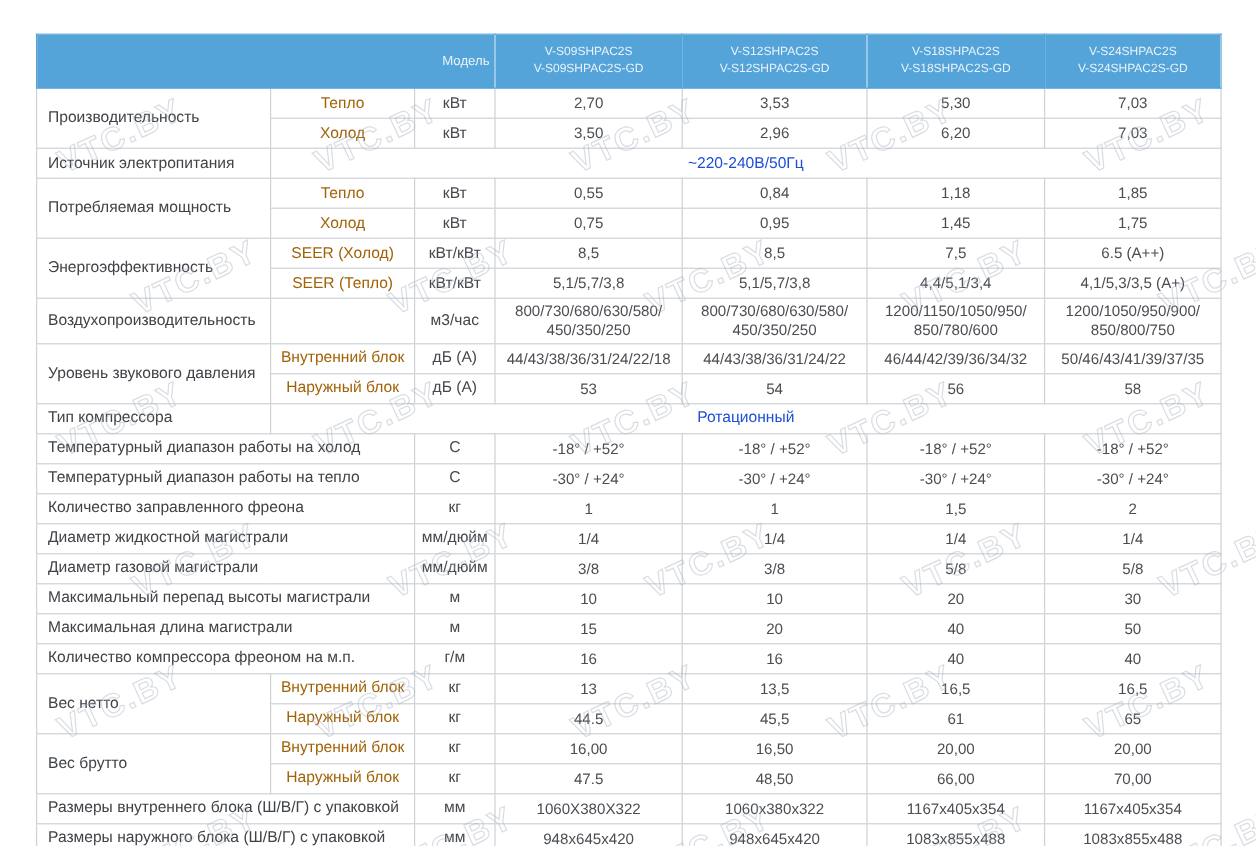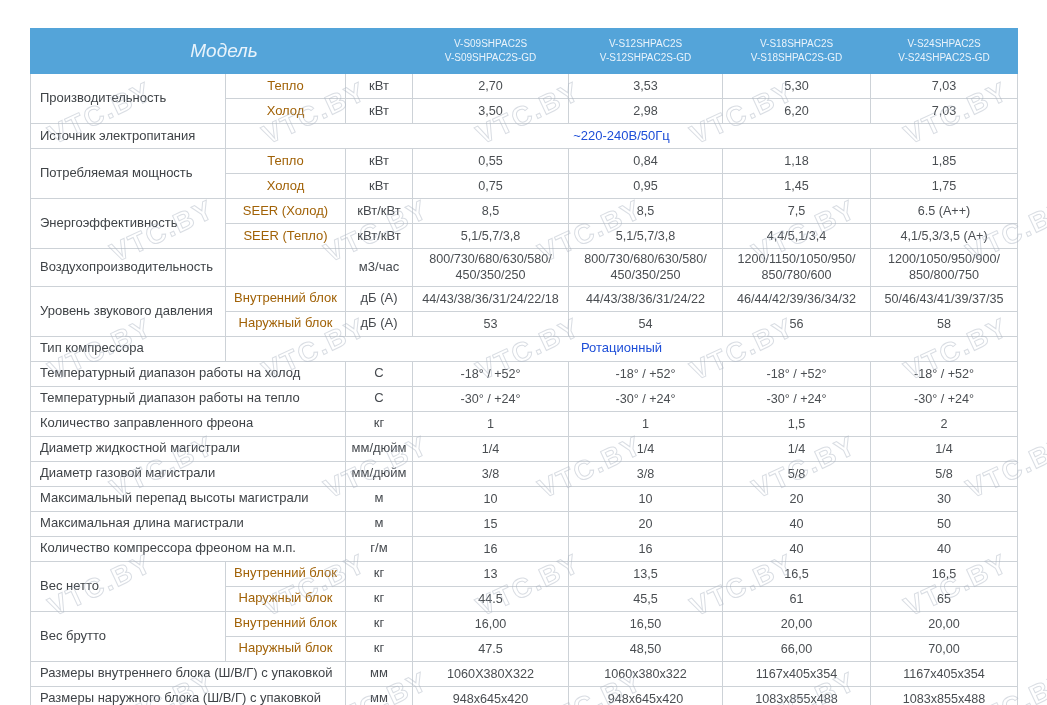--- a/index.html
+++ b/index.html
@@ -16,21 +16,21 @@
     font-size:13px;color:#45494e;font-weight:400;
     padding:2px 4px;text-align:center;vertical-align:middle;
     height:20px;line-height:1.3;overflow:hidden;
     white-space:pre-line;
   }
   table.spec thead th{
     background:#54a4d9;border:1px solid #54a4d9;
     color:#e9f3fb;height:40px;
   }
   table.spec thead th.model-col{font-size:10px;line-height:1.45;}
-  table.spec thead th.title-col{text-align:center;padding-left:9px;font-size:19px;font-style:italic;}
+  table.spec thead th.title-col{text-align:right;padding-left:9px;font-size:11px;}
   table.spec td.label{text-align:left;padding-left:9px;color:#3f4347;margin-left:10px;}
   table.spec td.sub{color:#a16207;}
   table.spec td.unit{color:#45494e;}
   table.spec td.val{color:#4a4e52;font-size:12.6px;padding:2px 2px;}
   table.spec td.span{color:#1d4ed8;}
   .wm-layer{
     position:absolute;left:0;top:0;width:1047px;height:705px;
     z-index:2;pointer-events:none;overflow:hidden;
   }
   .wm{
@@ -78,21 +78,21 @@
           <td class="unit">кВт</td>
           <td class="val">2,70</td>
           <td class="val">3,53</td>
           <td class="val">5,30</td>
           <td class="val">7,03</td>
         </tr>
         <tr>
           <td class="sub">Холод</td>
           <td class="unit">кВт</td>
           <td class="val">3,50</td>
-          <td class="val">2,98</td>
+          <td class="val">2,96</td>
           <td class="val">6,20</td>
           <td class="val">7,03</td>
         </tr>
         <tr>
           <td class="label">Источник электропитания</td>
           <td colspan="6" class="span">~220-240В/50Гц</td>
         </tr>
         <tr>
           <td rowspan="2" class="label">Потребляемая мощность</td>
           <td class="sub">Тепло</td>

